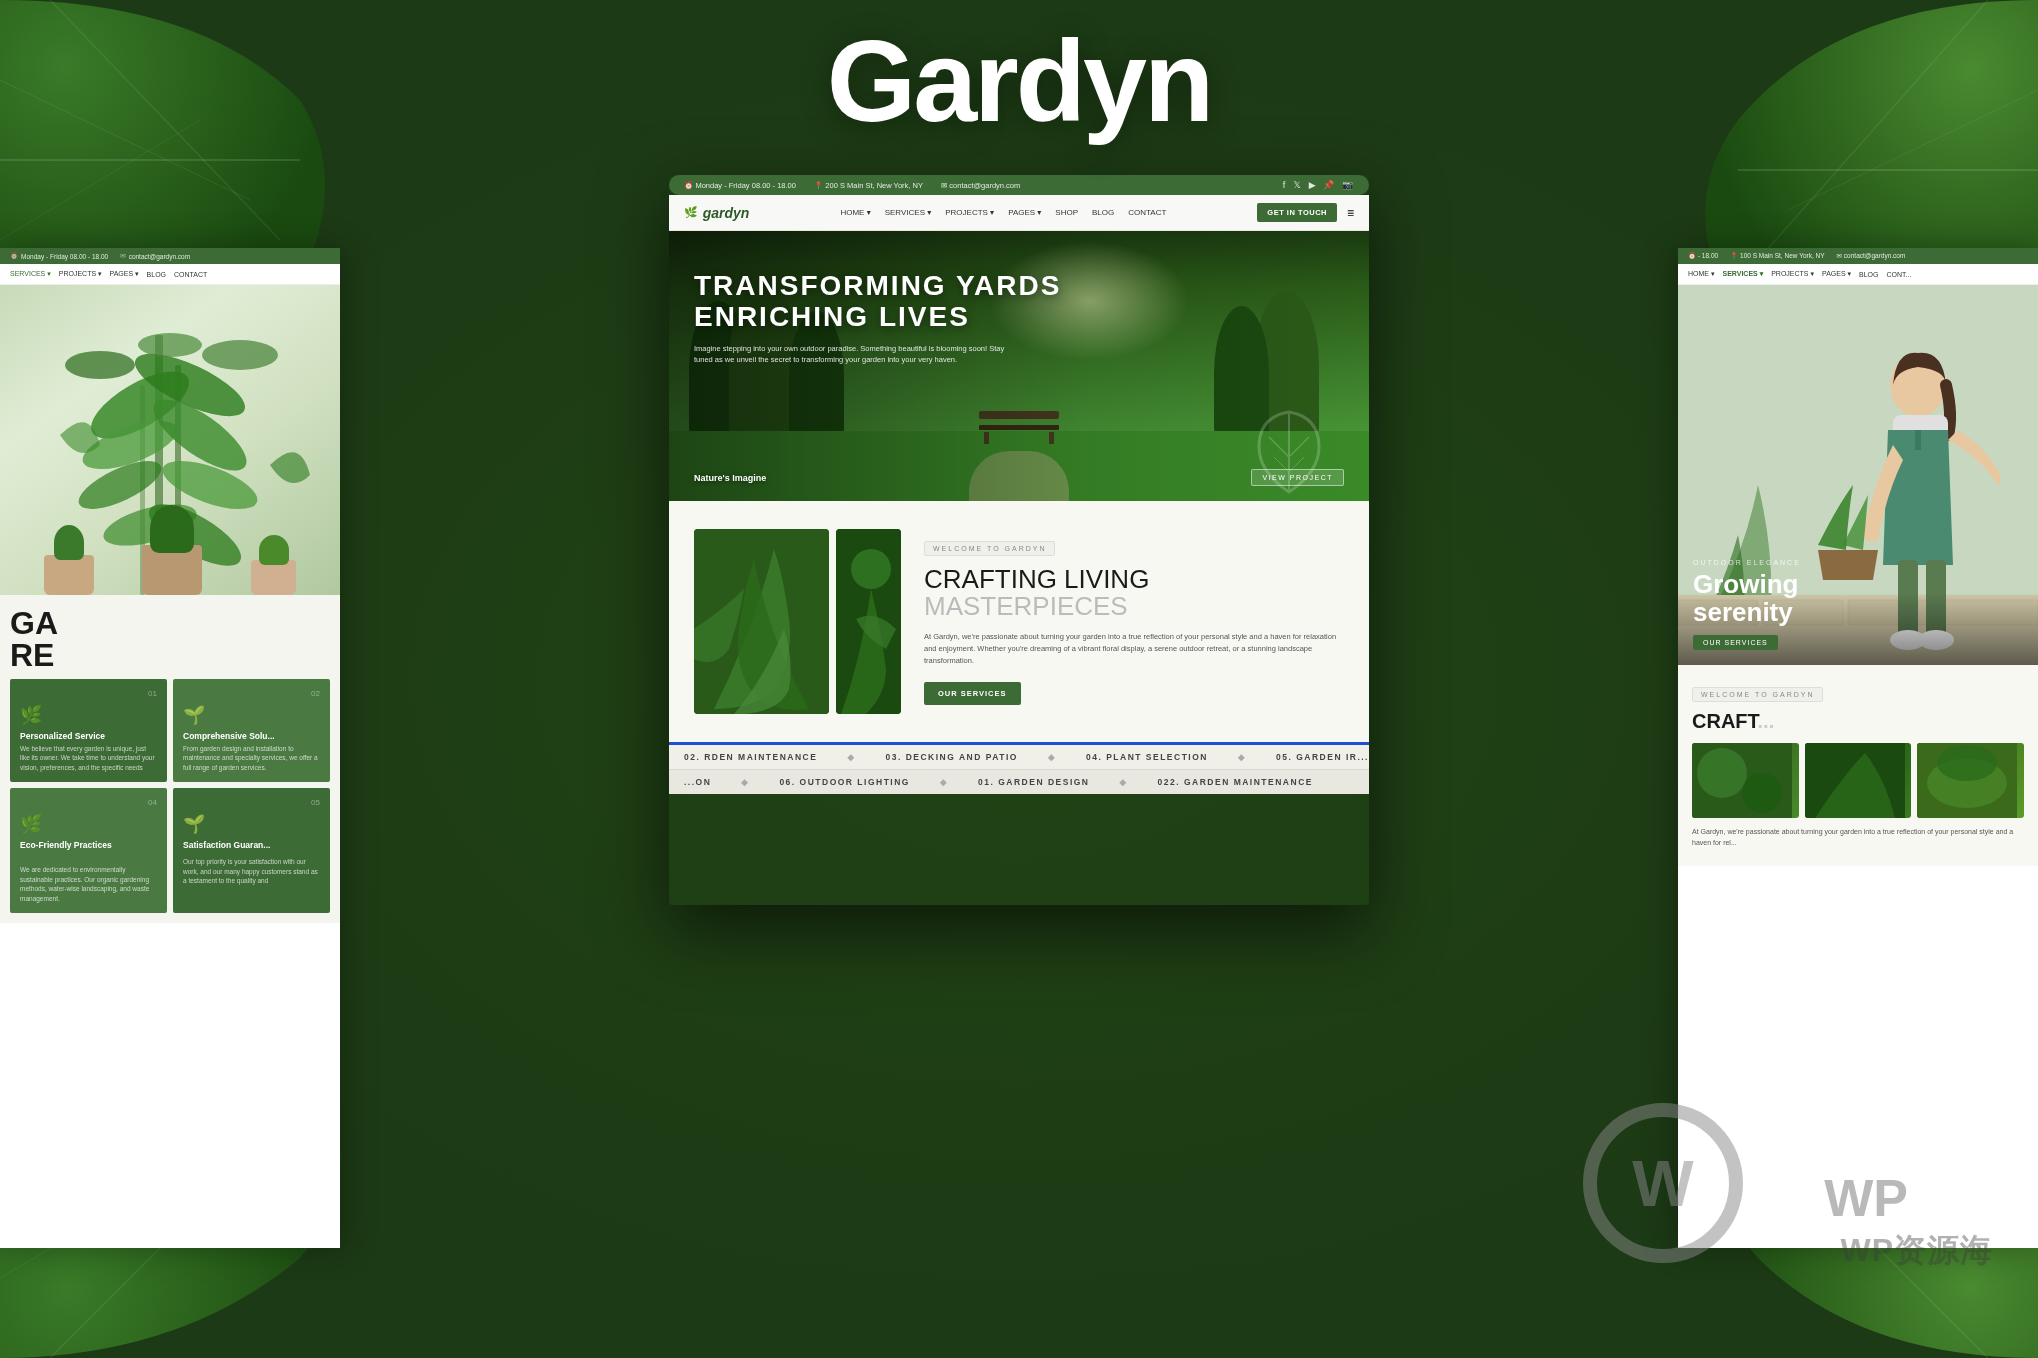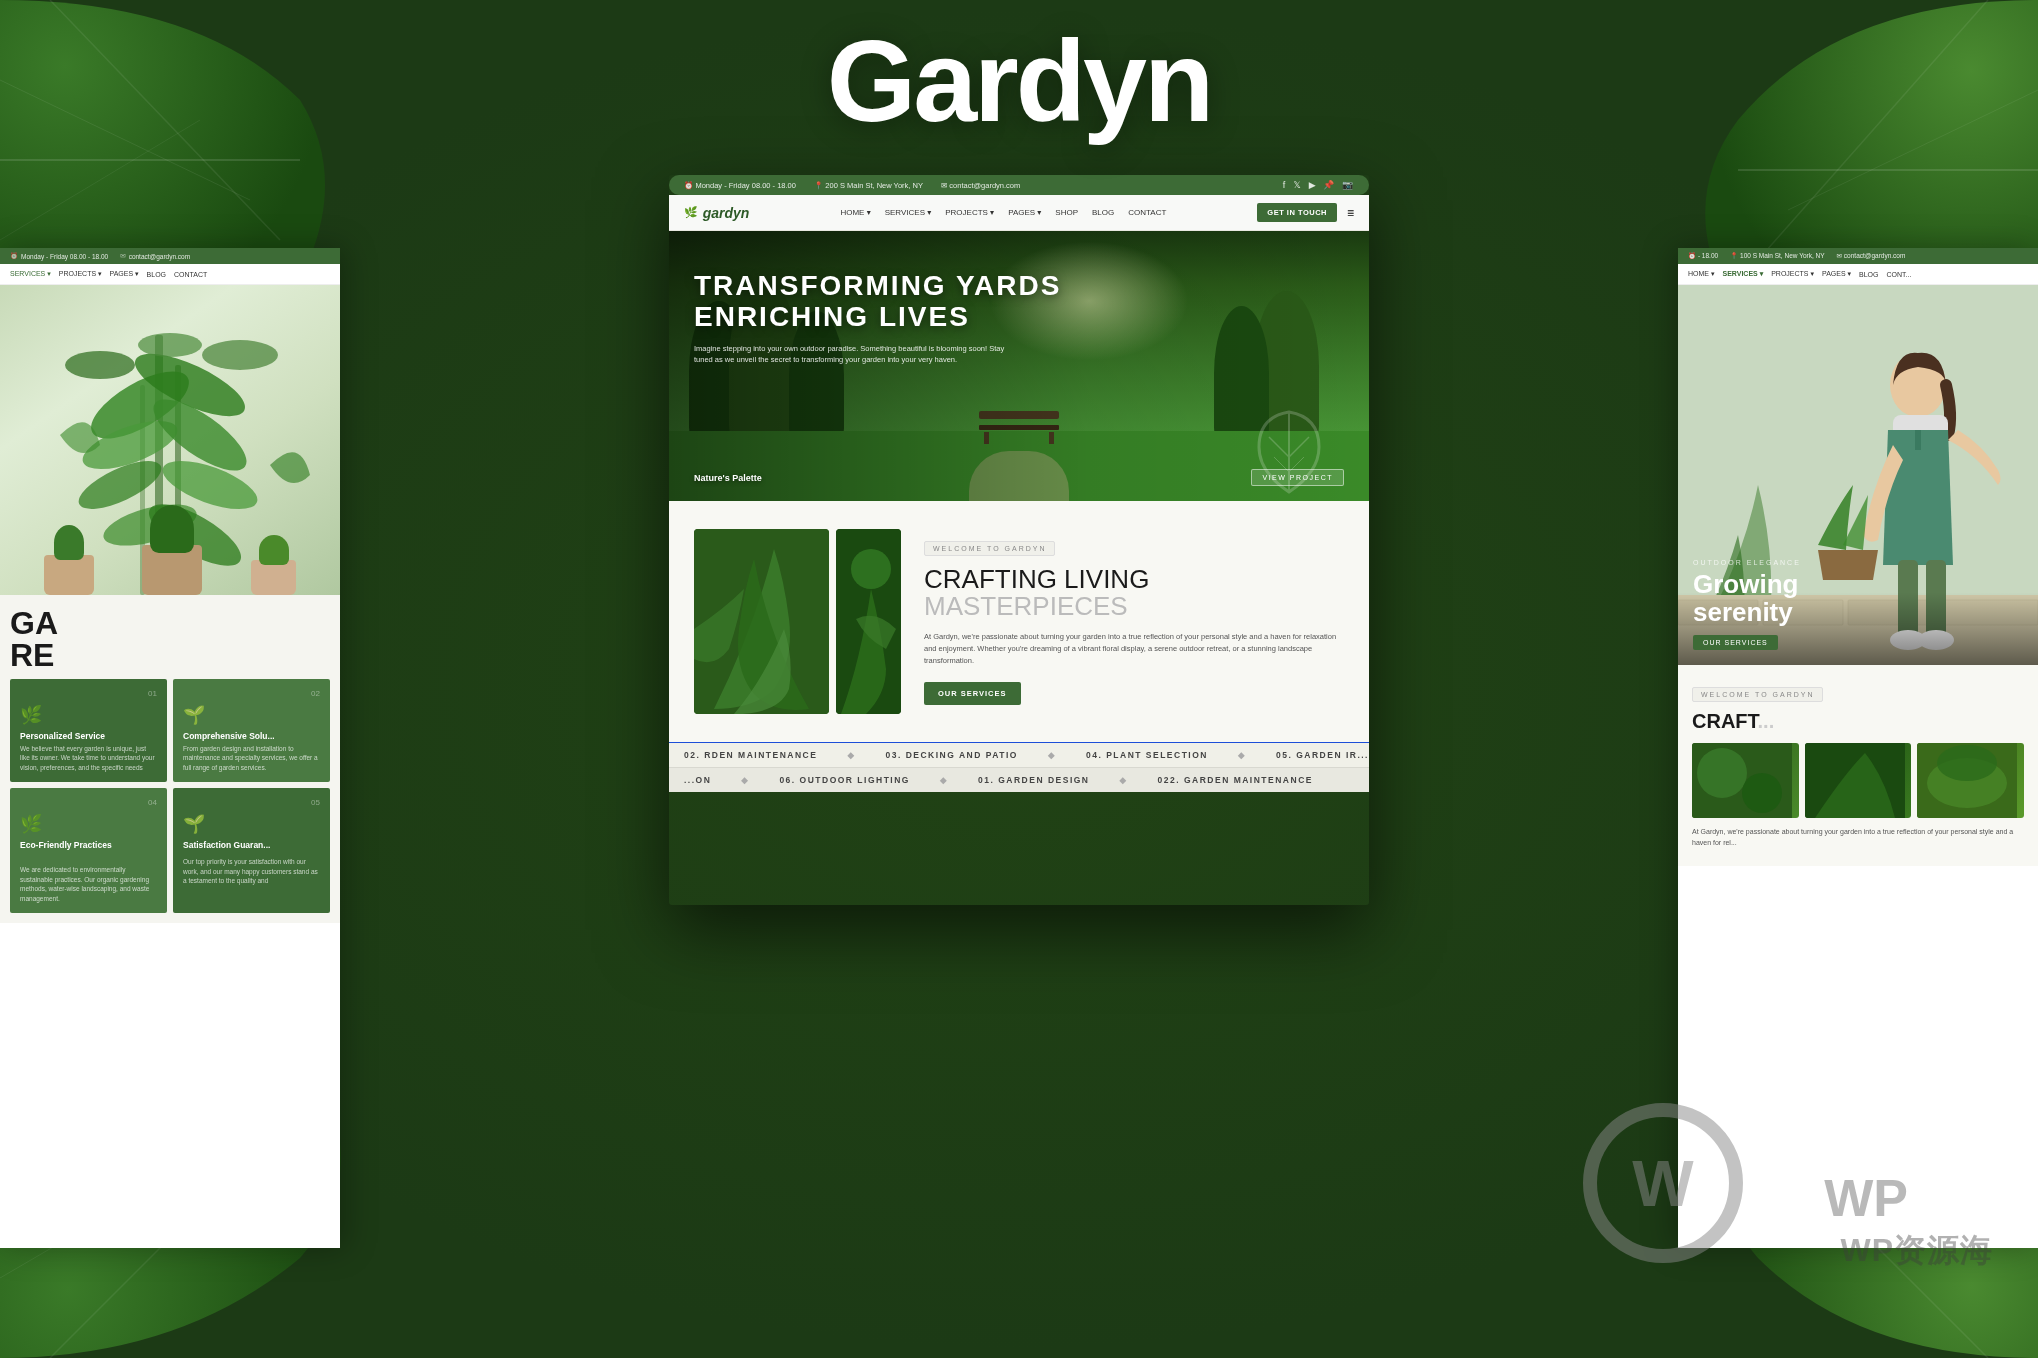--- a/index.html
+++ b/index.html
@@ -258,21 +258,21 @@
         <path d="M50,90 Q20,70 20,45 Q20,15 50,10 Q80,15 80,45 Q80,70 50,90Z" fill="none" stroke="white" stroke-width="3"></path>
         <line x1="50" y1="90" x2="50" y2="10" stroke="white" stroke-width="2"></line>
         <line x1="50" y1="55" x2="30" y2="35" stroke="white" stroke-width="1.5"></line>
         <line x1="50" y1="55" x2="70" y2="35" stroke="white" stroke-width="1.5"></line>
         <line x1="50" y1="70" x2="35" y2="55" stroke="white" stroke-width="1"></line>
         <line x1="50" y1="70" x2="65" y2="55" stroke="white" stroke-width="1"></line>
       </svg>
     </div>
 
     <div style="position:absolute;bottom:15px;left:25px;right:25px;display:flex;justify-content:space-between;align-items:center;z-index:3;">
-      <span style="color:white;font-size:9px;font-weight:600;text-shadow:0 1px 4px rgba(0,0,0,0.5);">Nature's Palette</span>
+      <span style="color:white;font-size:9px;font-weight:600;text-shadow:0 1px 4px rgba(0,0,0,0.5);">Nature's Imagine</span>
       <span style="background:rgba(255,255,255,0.15);border:1px solid rgba(255,255,255,0.5);color:white;font-size:7px;padding:4px 10px;border-radius:2px;letter-spacing:1.5px;cursor:pointer;">VIEW PROJECT</span>
     </div>
   </div>
 
   <div style="background:#f8f8f3;padding:28px 25px;display:flex;gap:20px;flex:1;">
 
     <div style="display:flex;gap:7px;width:210px;flex-shrink:0;">
       <div style="width:135px;height:185px;border-radius:4px;overflow:hidden;background:#2a5a1a;">
         <svg width="135" height="185" viewBox="0 0 135 185">
           <rect width="135" height="185" fill="#2a5a1a"></rect>
@@ -297,21 +297,21 @@
       <div style="display:inline-block;background:#f0f0ea;border:1px solid #ddd;padding:3px 8px;border-radius:2px;font-size:7px;color:#888;letter-spacing:2px;text-transform:uppercase;margin-bottom:10px;">WELCOME TO GARDYN</div>
       <h3 style="font-size:26px;font-weight:400;color:#1a1a1a;text-transform:uppercase;line-height:1.05;font-family:'Arial Black',Arial;">
         <span>CRAFTING LIVING</span><br>
         <span style="color:#bbb;">MASTERPIECES</span>
       </h3>
       <p style="font-size:7.5px;color:#555;line-height:1.65;margin-top:10px;margin-bottom:14px;">At Gardyn, we're passionate about turning your garden into a true reflection of your personal style and a haven for relaxation and enjoyment. Whether you're dreaming of a vibrant floral display, a serene outdoor retreat, or a stunning landscape transformation.</p>
       <div style="background:#3d6b36;color:white;font-size:7.5px;padding:7px 14px;border-radius:2px;display:inline-block;cursor:pointer;text-transform:uppercase;letter-spacing:1px;font-weight:600;">OUR SERVICES</div>
     </div>
   </div>
 
-  <div style="background:#f0f0e8;border-top:1px solid #1d4ed8;">
+  <div style="background:#f0f0e8;border-top:3px solid #1d4ed8;">
     <div style="padding:7px 15px;display:flex;gap:30px;font-size:8.5px;font-weight:600;color:#444;text-transform:uppercase;letter-spacing:1.5px;white-space:nowrap;overflow:hidden;">
       <span>02. RDEN MAINTENANCE</span>
       <span style="color:#aaa;">◆</span>
       <span>03. DECKING AND PATIO</span>
       <span style="color:#aaa;">◆</span>
       <span>04. PLANT SELECTION</span>
       <span style="color:#aaa;">◆</span>
       <span>05. GARDEN IR...</span>
     </div>
     <div style="padding:7px 15px;display:flex;gap:30px;font-size:8.5px;font-weight:600;color:#444;text-transform:uppercase;letter-spacing:1.5px;white-space:nowrap;overflow:hidden;background:#e8e8e0;border-top:1px solid #d8d8d0;">

